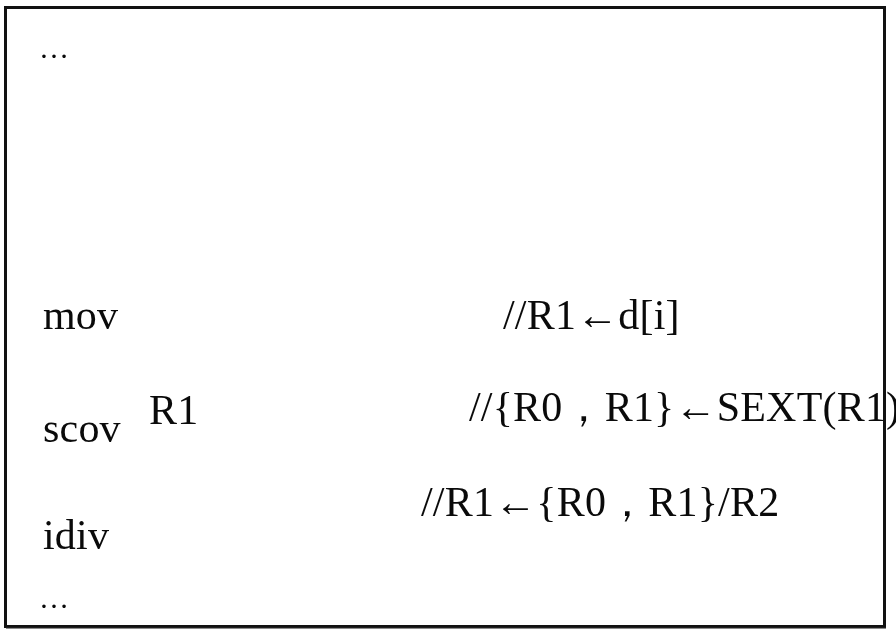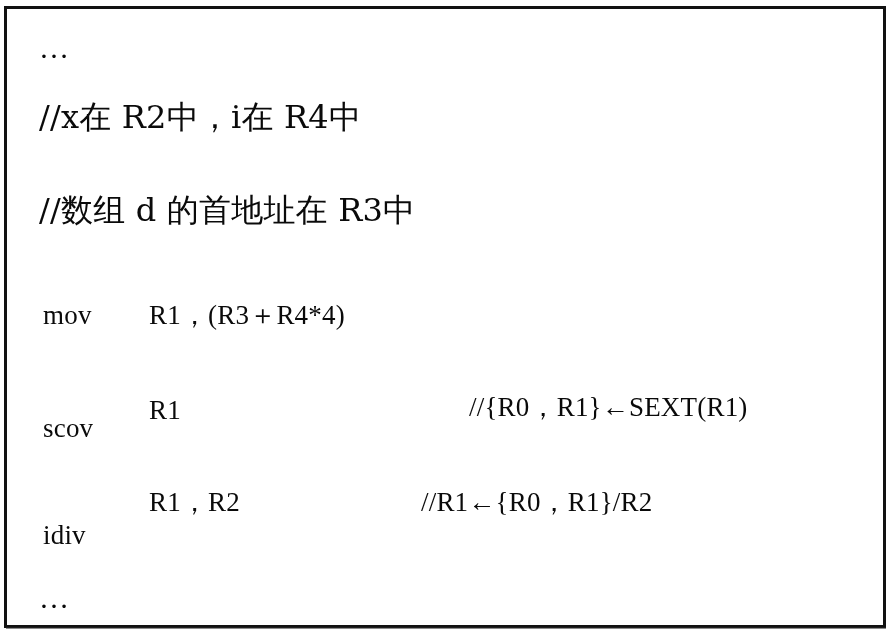--- a/index.html
+++ b/index.html
@@ -38,21 +38,21 @@
     bottom: -4px;
     height: 2px;
     background: #2b2b2b;
     opacity: .55;
   }
 
   .code-line {
     position: absolute;
     white-space: pre;
     color: #0a0a0a;
-    font-size: 27px;
+    font-size: 42px;
     line-height: 33px;
     letter-spacing: .2px;
   }
 
   .ellipsis {
     font-size: 30px;
     letter-spacing: 5px;
   }
 
   .cjk {
@@ -72,31 +72,28 @@
 </style>
 </head>
 <body>
 
 <div id="figure">
 
   <div id="code-frame">
 
     <div class="code-line ellipsis" style="left: 32px; top: 22px;">…</div>
 
-    <div class="code-line cjk" style="left: 32px; top: 92px;">//x在 R2中，i在 R4中</div>
 
-    <div class="code-line cjk" style="left: 32px; top: 185px;">//数组 d 的首地址在 R3中</div>
 
     <div class="code-line mnemonic col-mnemonic" style="top: 290px;">mov</div>
-    <div class="code-line operands col-operand" style="top: 290px;">R1，(R3＋R4*4)</div>
+    <div class="code-line comment" style="left: 496px; top: 290px;">//R1←d[i]</div>
 
     <div class="code-line mnemonic col-mnemonic" style="top: 403px;">scov</div>
     <div class="code-line operands col-operand" style="top: 385px;">R1</div>
     <div class="code-line comment" style="left: 414px; top: 382px; margin-left: 48px;">//{R0，R1}←SEXT(R1)</div>
 
     <div class="code-line mnemonic col-mnemonic" style="top: 477px; margin-top: 33px;">idiv</div>
-    <div class="code-line operands col-operand" style="top: 477px;">R1，R2</div>
     <div class="code-line comment" style="left: 414px; top: 477px;">//R1←{R0，R1}/R2</div>
 
     <div class="code-line ellipsis" style="left: 32px; top: 572px;">…</div>
 
   </div>
 </div>
 
 </body></html>

